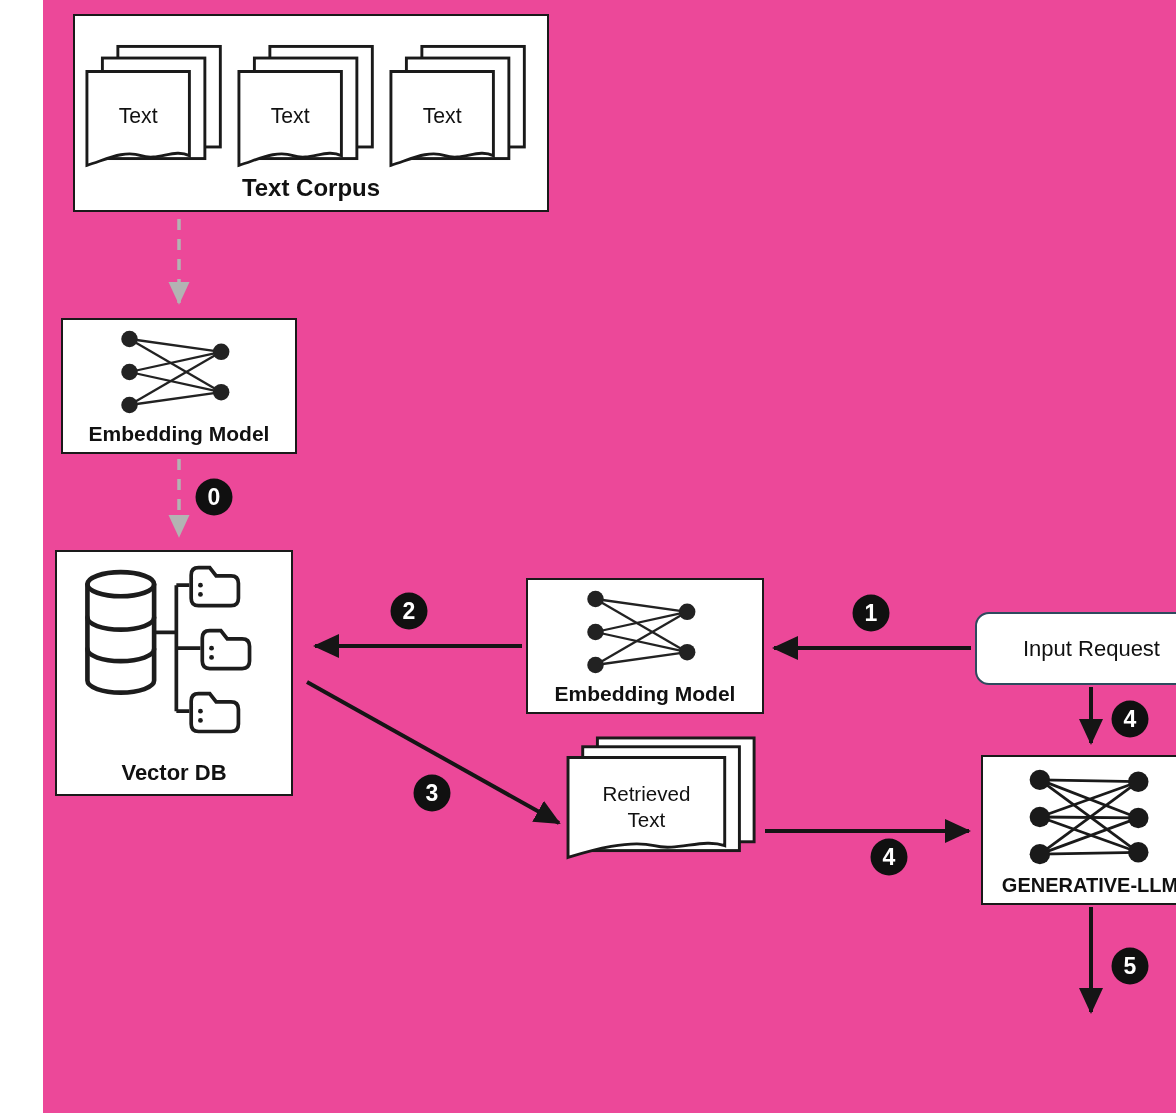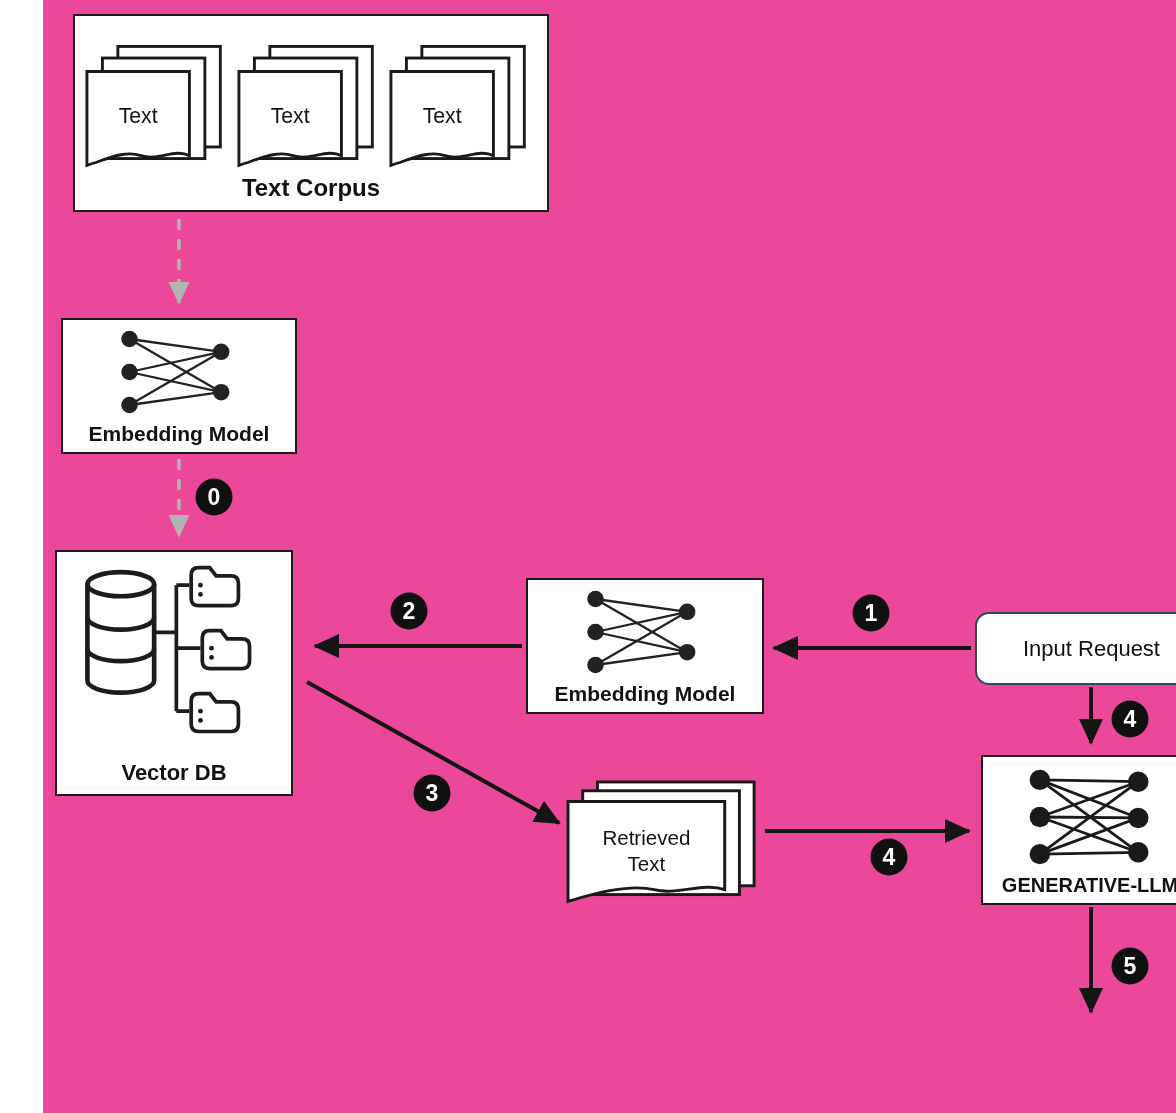--- a/index.html
+++ b/index.html
@@ -170,21 +170,21 @@
           <circle cx="116" cy="70" r="9"></circle>
       </g>
     </svg>
     <div class="node-label" style="font-size:21px;">Embedding Model</div>
   </div>
 
   <div class="rounded" style="left:932px; top:612px; width:233px; height:73px;">
     <span>Input Request</span>
   </div>
 
-  <div class="float" style="left:523px; top:780px;">
+  <div class="float" style="left:523px; top:736px;">
     <svg width="196" height="142" viewBox="0 0 200 145">
       <g fill="#fff" stroke="#1a1a1a" stroke-width="3">
         <rect x="32" y="2" width="160" height="106"></rect>
         <rect x="17" y="11" width="160" height="106"></rect>
         <path d="M2,22 H162 V112 C140,104 114,118 90,112 C64,106 28,116 2,124 Z"></path>
       </g>
       <text x="82" y="66" font-size="21" text-anchor="middle">Retrieved</text>
       <text x="82" y="93" font-size="21" text-anchor="middle">Text</text>
     </svg>
   </div>

